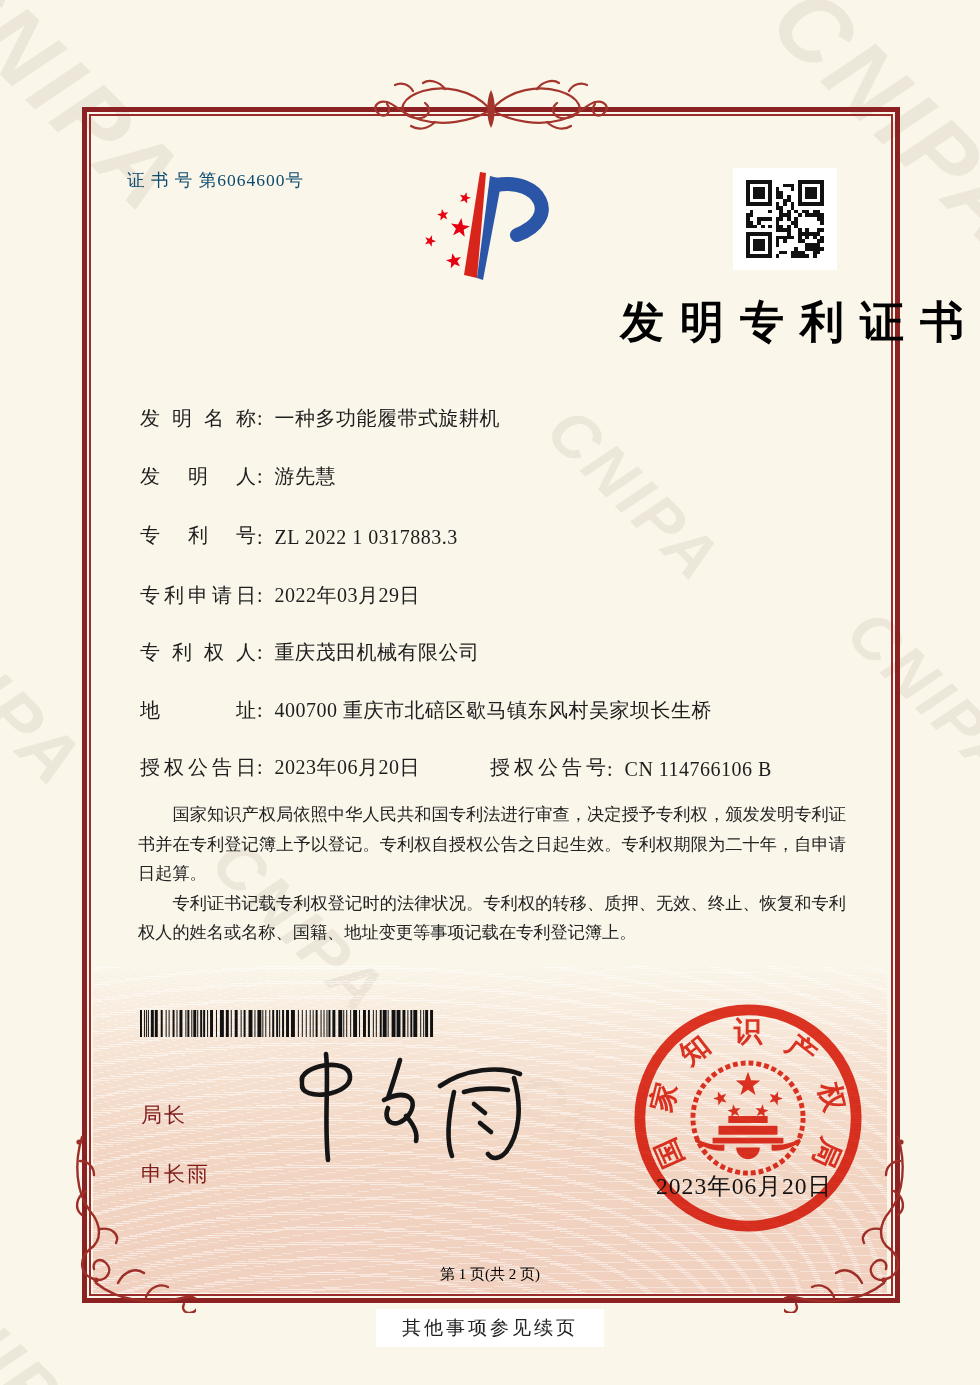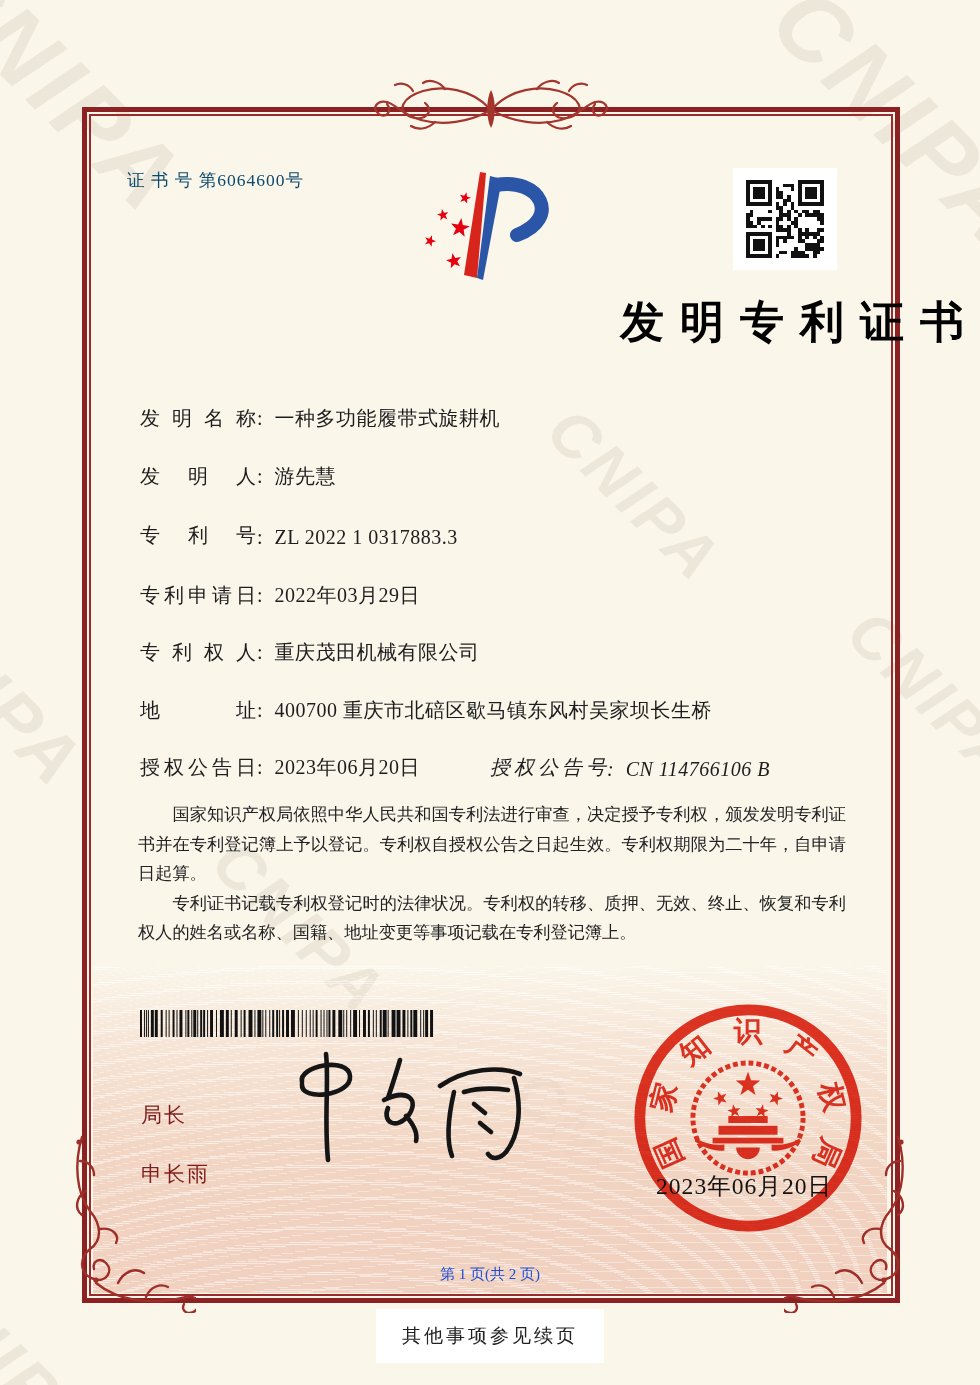--- a/index.html
+++ b/index.html
@@ -34,38 +34,38 @@
   .qrbox svg{position:absolute;left:13px;top:12px;}
   .title{position:absolute;left:0;width:100%;top:293px;text-align:right;
          font-size:44px;font-weight:700;color:#000000;letter-spacing:16px;z-index:3;}
 
   .fields{position:absolute;left:140px;top:0;width:720px;z-index:3;font-size:20px;color:#1d1d1d;}
   .frow{position:absolute;left:0;white-space:nowrap;}
   .flabel{display:inline-block;width:116px;text-align:justify;text-align-last:justify;
           vertical-align:bottom;}
   .fcolon{display:inline-block;margin-left:1px;}
   .fvalue{margin-left:12px;letter-spacing:.5px;text-align:center;}
-  .g2{position:absolute;left:350px;top:0;white-space:nowrap;font-style:italic;}
+  .g2{position:absolute;left:350px;top:0;white-space:nowrap;}
 
   .paras{position:absolute;left:138px;top:800px;width:708px;z-index:3;
          font-size:17.2px;line-height:29.5px;color:#222;text-align:justify;}
   .paras p{margin:0;text-indent:2em;}
 
   .barcode{position:absolute;left:140px;top:1010px;z-index:3;}
   .officer{position:absolute;left:141px;z-index:3;
            font-family:"Liberation Sans","DejaVu Sans",sans-serif;
            font-size:21px;color:#7f1d1d;letter-spacing:2px;}
   .sig{position:absolute;left:288px;top:1048px;z-index:3;}
 
   .seal{position:absolute;left:630px;top:1000px;z-index:4;mix-blend-mode:multiply;}
 
   .pageno{position:absolute;left:0;width:100%;top:1265px;text-align:center;
-          font-size:15px;color:#1d4ed8;z-index:3;}
+          font-size:15px;color:#000000;z-index:3;}
   .contnote{position:absolute;left:50%;transform:translateX(-50%);top:1309px;
-            background:#FFFFFF;padding:14px 26px;font-size:19px;color:#222;
+            background:#FFFFFF;padding:6px 26px;font-size:19px;color:#222;
             letter-spacing:3px;z-index:3;}
 </style>
 </head>
 <body>
 
 <div class="page">
 
   <div class="wm big" style="left:-20px;top:-70px;">CNIPA</div>
   <div class="wm big" style="left:828px;top:-35px;">CNIPA</div>
   <div class="wm" style="left:585px;top:393px;">CNIPA</div>

